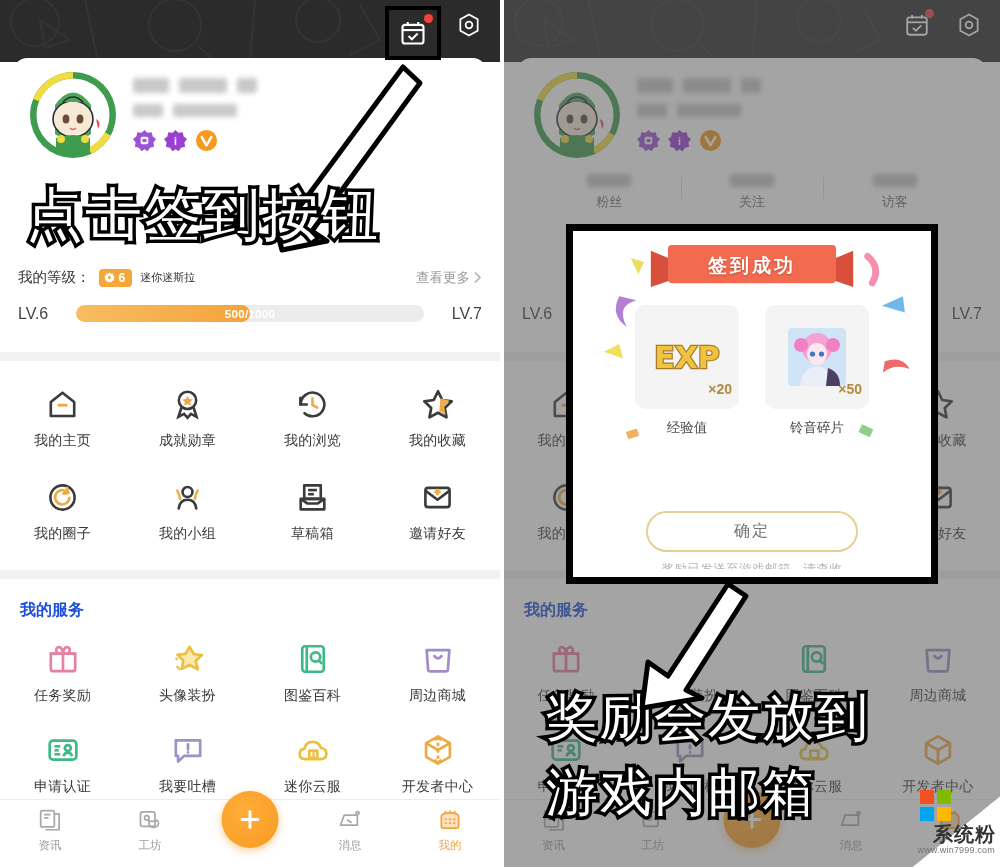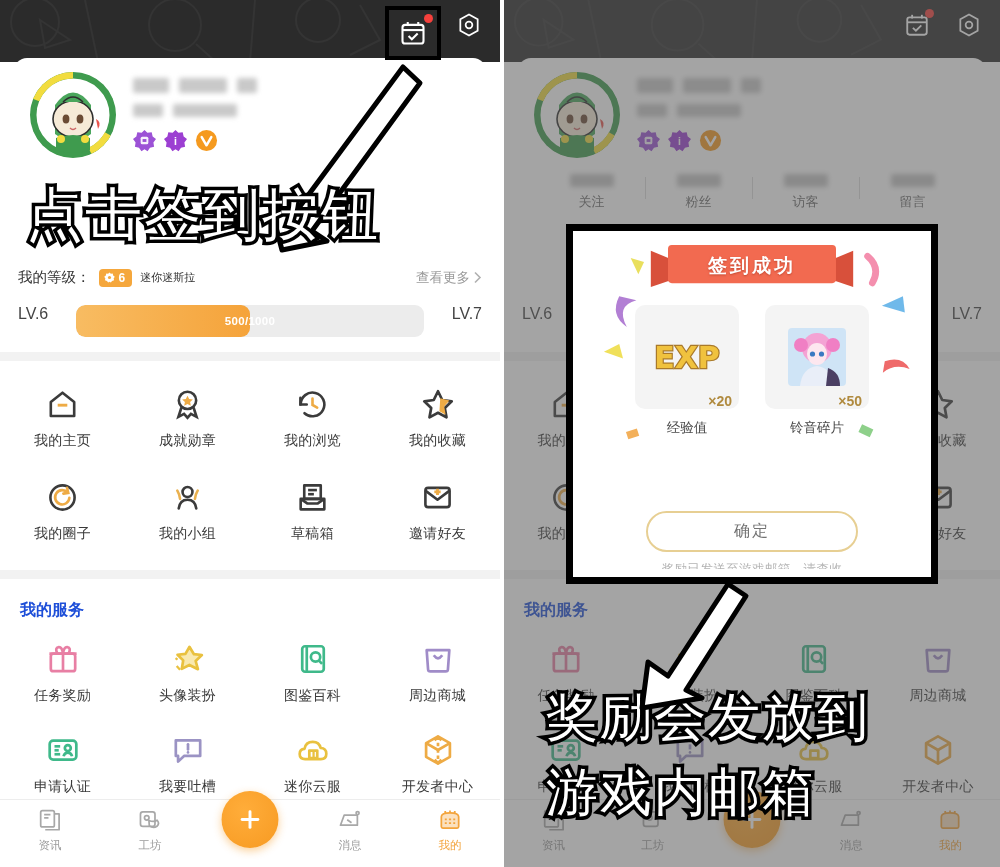--- a/index.html
+++ b/index.html
@@ -73,21 +73,21 @@
     padding: 2px 7px 2px 5px; font-size: 12px; margin: 0 8px; font-weight: bold;
   }
   .more { margin-left: auto; color: #9a9a9a; font-size: 13.5px; display: flex; align-items: center; gap: 3px; }
 
   .bar-row {
     position: absolute; left: 18px; right: 18px; top: 305px;
     display: flex; align-items: flex-start; gap: 28px;
   }
   .bar-row .lvtxt { font-size: 16px; color: #444; }
   .bar {
-    flex: 1; height: 32px; border-radius: 9px; background: #ececec;
+    flex: 1; height: 17px; border-radius: 9px; background: #ececec;
     position: relative; overflow: hidden;
   }
   .bar-fill {
     position: absolute; left: 0; top: 0; bottom: 0;
     background: linear-gradient(90deg,#f8bc62,#f5a33a); border-radius: 9px;
   }
   .bar-text {
     position: absolute; inset: 0; display: flex; align-items: center; justify-content: center;
     font-size: 11.5px; color: #fff; font-weight: bold; letter-spacing: .3px;
   }
@@ -148,21 +148,21 @@
   .ribbon .rtxt {
     position: relative; z-index: 4; color: #fff; font-size: 19px; font-weight: bold; letter-spacing: 3px;
     text-shadow: 0 1px 2px rgba(150,40,20,.5);
   }
   .rewards { position: absolute; top: 66px; left: 0; right: 0; display: flex; justify-content: center; gap: 26px; z-index: 3; }
   .reward { width: 104px; display: flex; flex-direction: column; align-items: center; gap: 10px; }
   .rbox {
     width: 104px; height: 104px; background: #f4f4f4; border-radius: 10px;
     position: relative; display: flex; align-items: center; justify-content: center;
   }
-  .rqty { position: absolute; right: 7px; bottom: 0; font-size: 14px; color: #b08a3e; font-weight: bold; }
+  .rqty { position: absolute; right: 7px; bottom: 12px; font-size: 14px; color: #b08a3e; font-weight: bold; }
   .rname { font-size: 13.5px; color: #4a4a4a; }
   .confirm {
     position: absolute; left: 50%; transform: translateX(-50%); top: 272px;
     width: 212px; height: 41px; border: 2px solid #e7cf93; border-radius: 21px;
     background: #fff; display: flex; align-items: center; justify-content: center;
     color: #737373; font-size: 16px; letter-spacing: 2px; z-index: 3;
   }
   .mfoot {
     position: absolute; left: 0; right: 0; top: 322px; text-align: center;
     font-size: 12.5px; color: #b4b4b4; z-index: 3; letter-spacing: .4px;
@@ -626,33 +626,29 @@
                   <circle cx="12" cy="12" r="11" fill="#f59a1f"></circle>
                   <path d="M7 8.5 L12 17 L17 8.5" fill="none" stroke="#fff" stroke-width="2.6" stroke-linecap="round" stroke-linejoin="round"></path>
                 </svg>
             </div>
           </div>
         </div>
       </div>
       <div class="stats">
         <div class="stat">
           <div class="num"></div>
-            <div class="lbl">关注</div>
+            <div class="lbl">粉丝</div>
         </div>
         <div class="stat">
           <div class="num"></div>
-            <div class="lbl">粉丝</div>
+            <div class="lbl">关注</div>
         </div>
         <div class="stat">
           <div class="num"></div>
             <div class="lbl">访客</div>
-        </div>
-        <div class="stat">
-          <div class="num"></div>
-            <div class="lbl">留言</div>
         </div>
       </div>
     </div>
 
     <div class="level-row">
       <span>我的等级：</span>
       <span class="more">
         <span>查看更多</span>
         <svg width="9" height="13" viewBox="0 0 9 13" fill="none" stroke="#b0b0b0" stroke-width="1.6">
             <path d="M2 1.5 L7 6.5 L2 11.5"></path>
@@ -929,14 +925,25 @@
     </div>
 
     <svg style="position:absolute;left:120px;top:580px;width:140px;height:135px;z-index:45;" viewBox="0 0 140 135">
       <path d="M18 128 L24 82 L44 96 L104 4 L122 16 L62 110 L78 118 Z" fill="#ffffff" stroke="#000000" stroke-width="5" stroke-linejoin="round"></path>
     </svg>
 
     <div class="caption" style="left:42px; top:690px; font-size:52px;">奖励会发放到</div>
     <div class="caption" style="left:42px; top:765px; font-size:52px;">游戏内邮箱</div>
   </div>
 
+  <div class="wm">
+    <div class="wm-bg"></div>
+    <div class="wm-logo">
+      <span class="wm-sq" style="left:0;top:0;background:#f25022;"></span>
+      <span class="wm-sq" style="left:17px;top:0;background:#7fba00;"></span>
+      <span class="wm-sq" style="left:0;top:17px;background:#00a4ef;"></span>
+      <span class="wm-sq" style="left:17px;top:17px;background:#ffb900;"></span>
+    </div>
+    <div class="wm-txt">系统粉</div>
+    <div class="wm-url">www.win7999.com</div>
+  </div>
 
 </div>
 
 </body></html>

